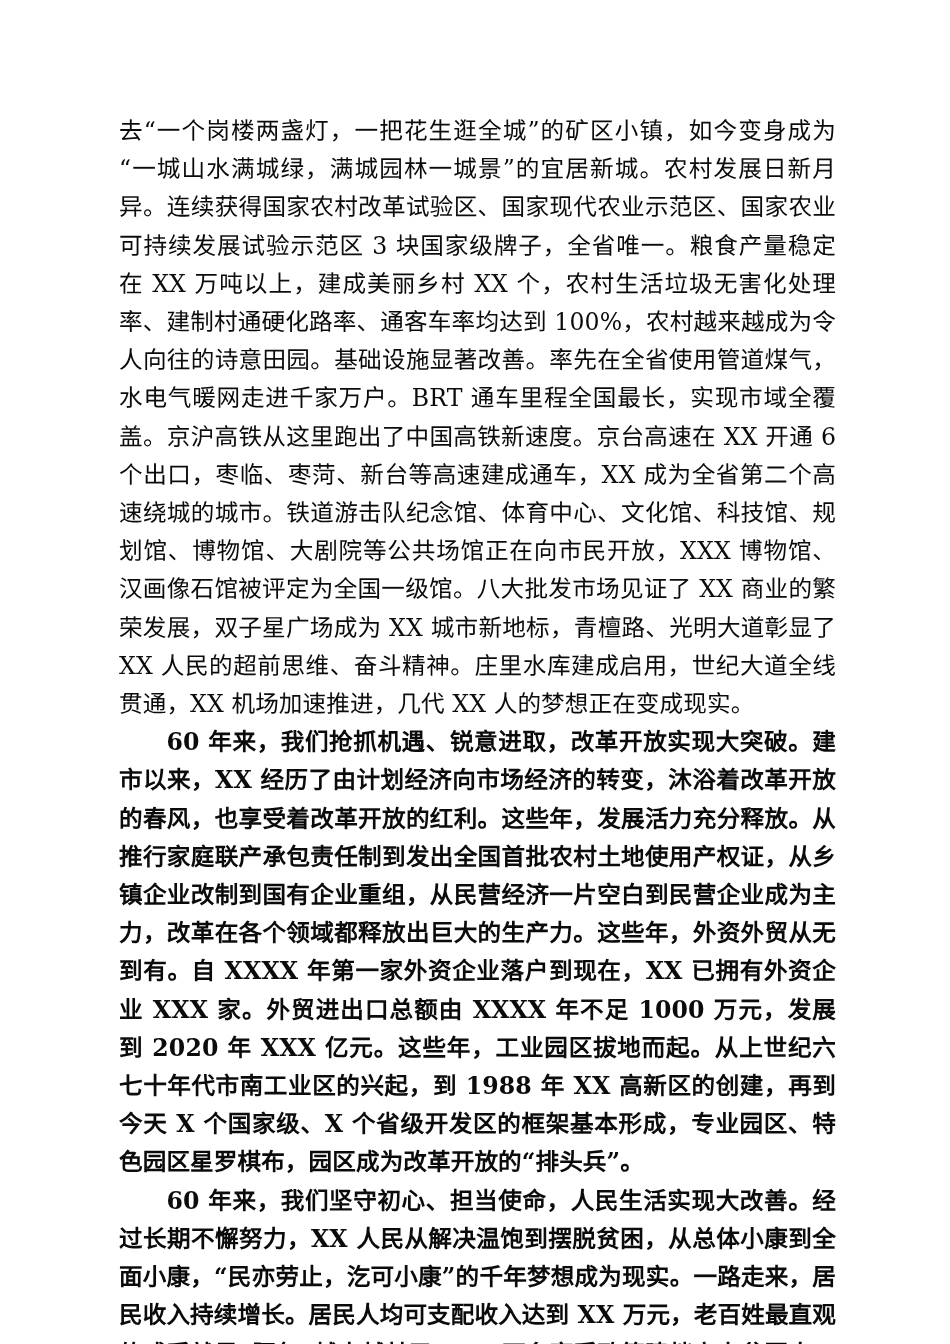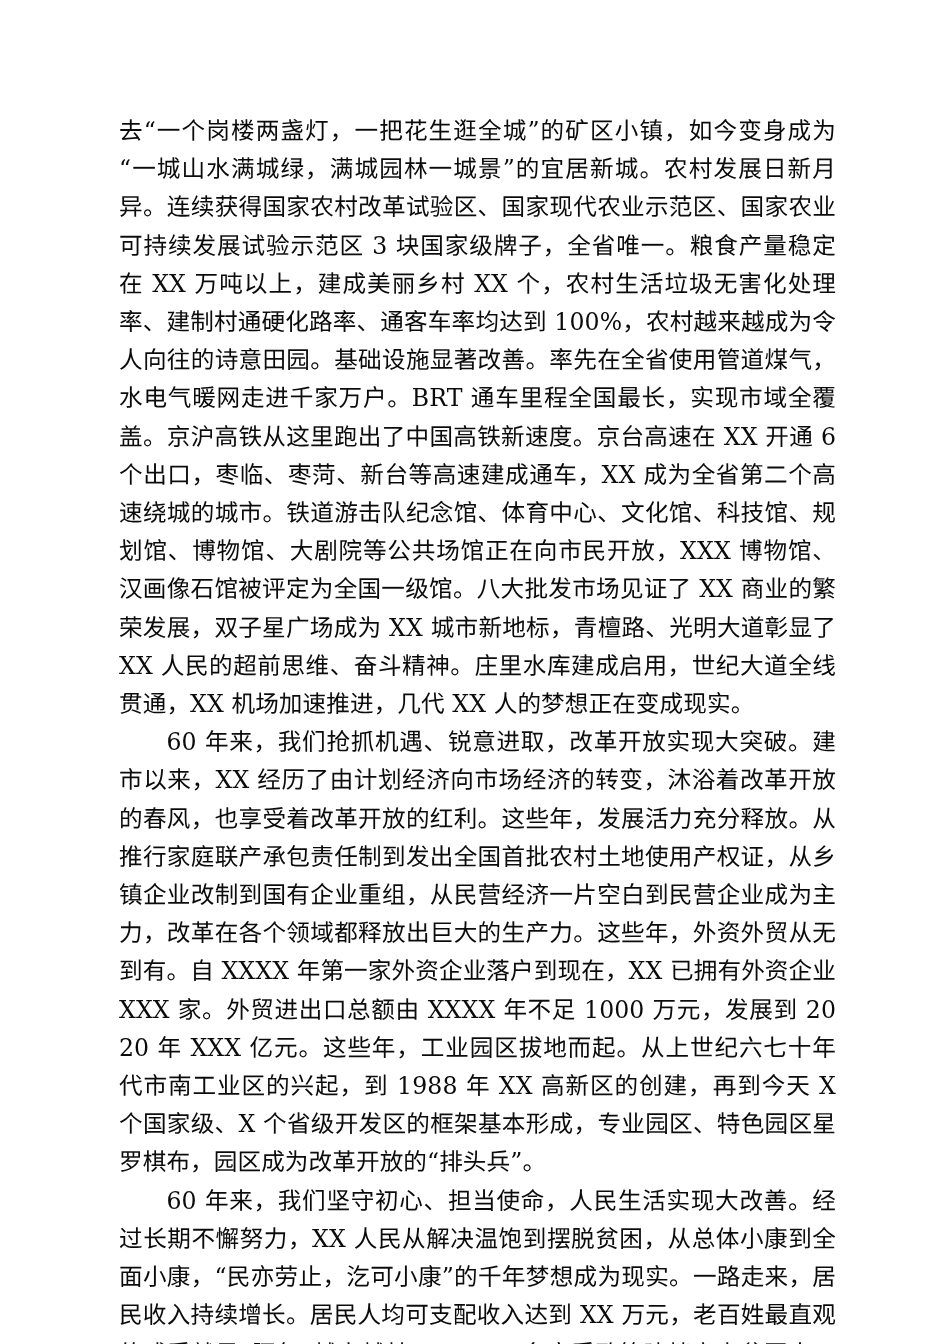--- a/index.html
+++ b/index.html
@@ -49,20 +49,21 @@
   }
 
   
   .para.continuation {
     text-indent: 0;
   }
 
   
   .para.indented {
     text-indent: 47.5px;
+    font-weight: bold;
   }
 </style>
 </head>
 <body>
 
 <div class="page">
   <div class="text-column">
 
     <p class="para continuation">去“一个岗楼两盏灯，一把花生逛全城”的矿区小镇，如今变身成为“一城山水满城绿，满城园林一城景”的宜居新城。农村发展日新月异。连续获得国家农村改革试验区、国家现代农业示范区、国家农业可持续发展试验示范区 3 块国家级牌子，全省唯一。粮食产量稳定在 XX 万吨以上，建成美丽乡村 XX 个，农村生活垃圾无害化处理率、建制村通硬化路率、通客车率均达到 100%，农村越来越成为令人向往的诗意田园。基础设施显著改善。率先在全省使用管道煤气，水电气暖网走进千家万户。BRT 通车里程全国最长，实现市域全覆盖。京沪高铁从这里跑出了中国高铁新速度。京台高速在 XX 开通 6 个出口，枣临、枣菏、新台等高速建成通车，XX 成为全省第二个高速绕城的城市。铁道游击队纪念馆、体育中心、文化馆、科技馆、规划馆、博物馆、大剧院等公共场馆正在向市民开放，XXX 博物馆、汉画像石馆被评定为全国一级馆。八大批发市场见证了 XX 商业的繁荣发展，双子星广场成为 XX 城市新地标，青檀路、光明大道彰显了 XX 人民的超前思维、奋斗精神。庄里水库建成启用，世纪大道全线贯通，XX 机场加速推进，几代 XX 人的梦想正在变成现实。</p>
 

